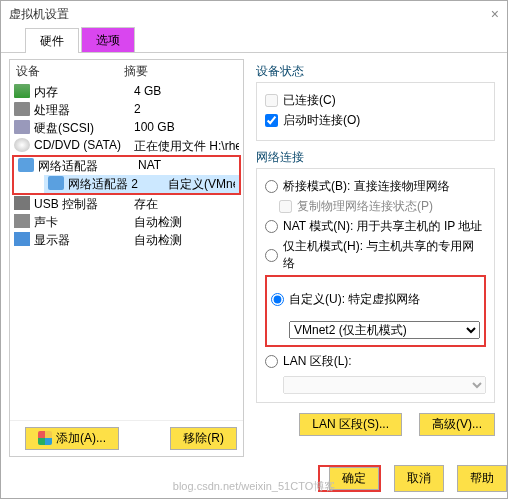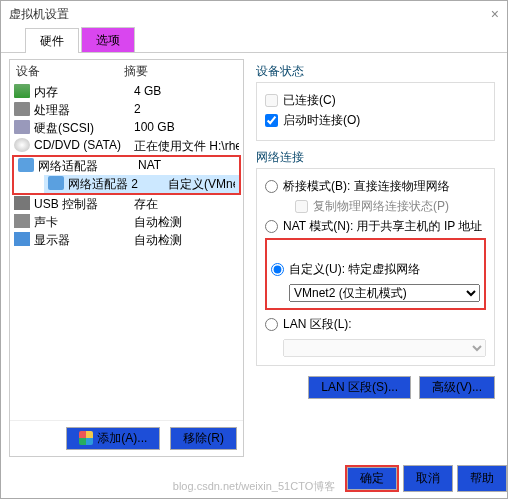--- a/index.html
+++ b/index.html
@@ -14,30 +14,30 @@
   .left { width: 235px; border: 1px solid #ccc; height: 398px; display: flex; flex-direction: column; }
   .left-head { display: flex; padding: 3px 6px; color: #333; }
   .left-head .c1 { width: 108px; }
   .rows { flex: 1; overflow: hidden; }
   .row { display: flex; align-items: flex-start; padding: 1px 4px; height: 18px; }
   .row .ico { width: 16px; height: 14px; margin-right: 4px; display: inline-block; }
   .row .c1 { width: 100px; white-space: nowrap; overflow: hidden; }
   .row .c2 { flex: 1; white-space: nowrap; overflow: hidden; }
   .row.sel { background: #cce8ff; margin-left: 30px; }
   .hlbox { border: 2px solid #e53935; margin: 0 2px; }
-  .left-btns { display: flex; justify-content: flex-end; gap: 10px; padding: 6px; border-top: 1px solid #eee; }
-  button.win { background: #1d4ed8; border: 1px solid #adadad; padding: 2px 12px; cursor: pointer; }
+  .left-btns { display: flex; justify-content: space-between; gap: 10px; padding: 6px; border-top: 1px solid #eee; }
+  button.win { background: #fde047; border: 1px solid #adadad; padding: 2px 12px; cursor: pointer; margin-left: 9px; }
   .right { flex: 1; padding: 0 4px 0 12px; }
   .grp-title { margin: 4px 0 2px; color: #0c4a6e; }
   .fieldset { border: 1px solid #ddd; padding: 6px 8px 8px; margin-bottom: 8px; }
   .chk, .rad { display: flex; align-items: center; margin: 3px 0; }
   .chk input, .rad input { margin: 0 5px 0 0; }
-  .indent { margin-left: 30px; color: #888; }
-  .hlbox2 { border: 2px solid #e53935; padding: 18px 4px 6px; }
-  select.full { width: 100%; margin-top: 3px; margin-left: 18px; width: calc(100% - 18px); }
+  .indent { margin-left: 14px; color: #888; }
+  .hlbox2 { border: 2px solid #e53935; padding: 11px 4px 6px; }
+  select.full { width: 100%; margin-top: 10px; margin-left: 18px; width: calc(100% - 18px); }
   select.lan { width: calc(100% - 18px); margin-left: 18px; margin-top: 3px; }
   .right-btns { display: flex; justify-content: flex-end; gap: 8px; margin-top: 10px; }
   .footer { position: absolute; bottom: 6px; right: 0; display: flex; gap: 4px; }
   .watermark { position: absolute; bottom: 4px; left: 50%; transform: translateX(-50%); color: #bbb; font-size: 11px; pointer-events: none; }
   .footer .hl { border: 2px solid #e53935; padding: 0; }
   
   .i-mem { background: linear-gradient(#6a6,#393); border-radius: 1px; }
   .i-cpu { background: #888; border-radius: 1px; }
   .i-hdd { background: #99b; border-radius: 1px; }
   .i-cd  { background: radial-gradient(#fff,#bbb); border-radius: 50%; }
@@ -143,20 +143,24 @@
             <span>桥接模式(B): 直接连接物理网络</span>
           </label>
         <label class="chk indent">
             <input type="checkbox" disabled="" style="">
             <span>复制物理网络连接状态(P)</span>
           </label>
         <label class="rad">
             <input type="radio" name="net" style="">
             <span>NAT 模式(N): 用于共享主机的 IP 地址</span>
           </label>
+        <label class="rad">
+            <input type="radio" name="net" style="">
+            <span>仅主机模式(H): 与主机共享的专用网络</span>
+          </label>
 
         <div class="hlbox2">
           <label class="rad">
               <input type="radio" name="net" checked="" style="">
               <span>自定义(U): 特定虚拟网络</span>
             </label>
           <select class="full">
             <option>VMnet2 (仅主机模式)</option>
           </select>
         </div>

